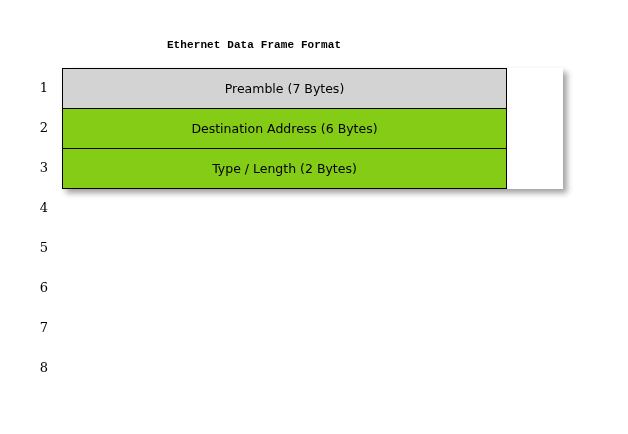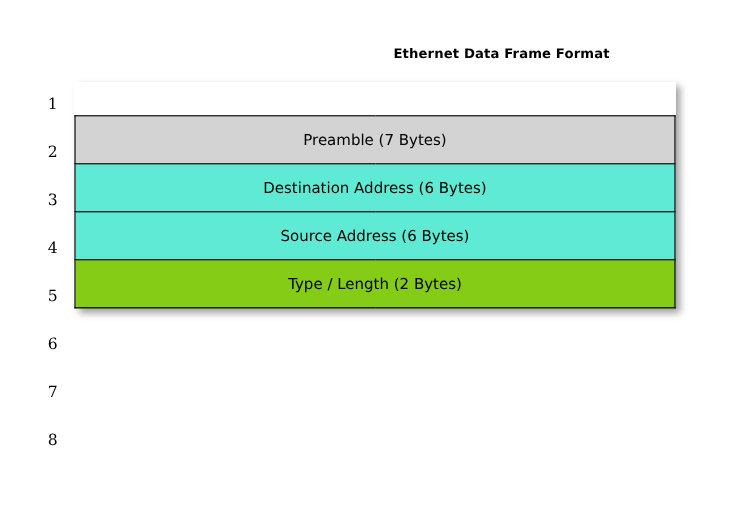--- a/index.html
+++ b/index.html
@@ -15,22 +15,23 @@
     font-family: "DejaVu Sans", sans-serif;
     color: #000000;
   }
 
   
   #title-block {
     position: absolute;
     left: 0;
     top: 38px;
     width: 508px;
-    text-align: right;
+    text-align: center;
     line-height: 14px;
+    font-family: Liberation Mono, monospace;
   }
   #title-main {
     display: block;
     font-size: 11px;
     font-weight: bold;
     letter-spacing: 0.1px;
     color: #000000;
   }
   #title-sub {
     display: block;
@@ -58,39 +59,38 @@
   
   #frame-table-wrap {
     position: absolute;
     left: 62px;
     top: 68px;
     width: 501px;
     box-shadow: 4px 4px 6px rgba(0,0,0,0.38);
   }
   #frame-table {
     border-collapse: collapse;
-    width: 501px;
+    width: 445px;
     table-layout: fixed;
-    margin-top: 28px;
   }
   #frame-table td {
     border: 1px solid #000000;
     text-align: center;
     vertical-align: middle;
     font-family: "DejaVu Sans", sans-serif;
     font-size: 12.5px;
     color: #000000;
     padding: 0;
     line-height: 17px;
   }
   td.row-h1 { height: 39px; }
   td.row-h2 { height: 79px; }
 
   td.fill-gray   { background: #d3d3d3; }
-  td.fill-blue   { background: #5eead4; }
+  td.fill-blue   { background: #84cc16; }
   td.fill-cream  { background: #84cc16; }
   td.fill-white  { background: #ffffff; }
 
   .cell-sub {
     display: block;
     font-size: 12.5px;
   }
 </style>
 </head>
 <body>
@@ -113,20 +113,17 @@
 <div id="frame-table-wrap">
   <table id="frame-table">
     <tbody>
       <tr>
         <td class="row-h1 fill-gray" colspan="2">Preamble (7 Bytes)</td>
       </tr>
       <tr>
         <td class="row-h1 fill-blue" colspan="2">Destination Address (6 Bytes)</td>
       </tr>
       <tr>
-        <td class="row-h1 fill-blue" colspan="2">Source Address (6 Bytes)</td>
-      </tr>
-      <tr>
         <td class="row-h1 fill-cream" colspan="2">Type / Length (2 Bytes)</td>
       </tr>
     </tbody>
   </table>
 </div>
 
 </body></html>

